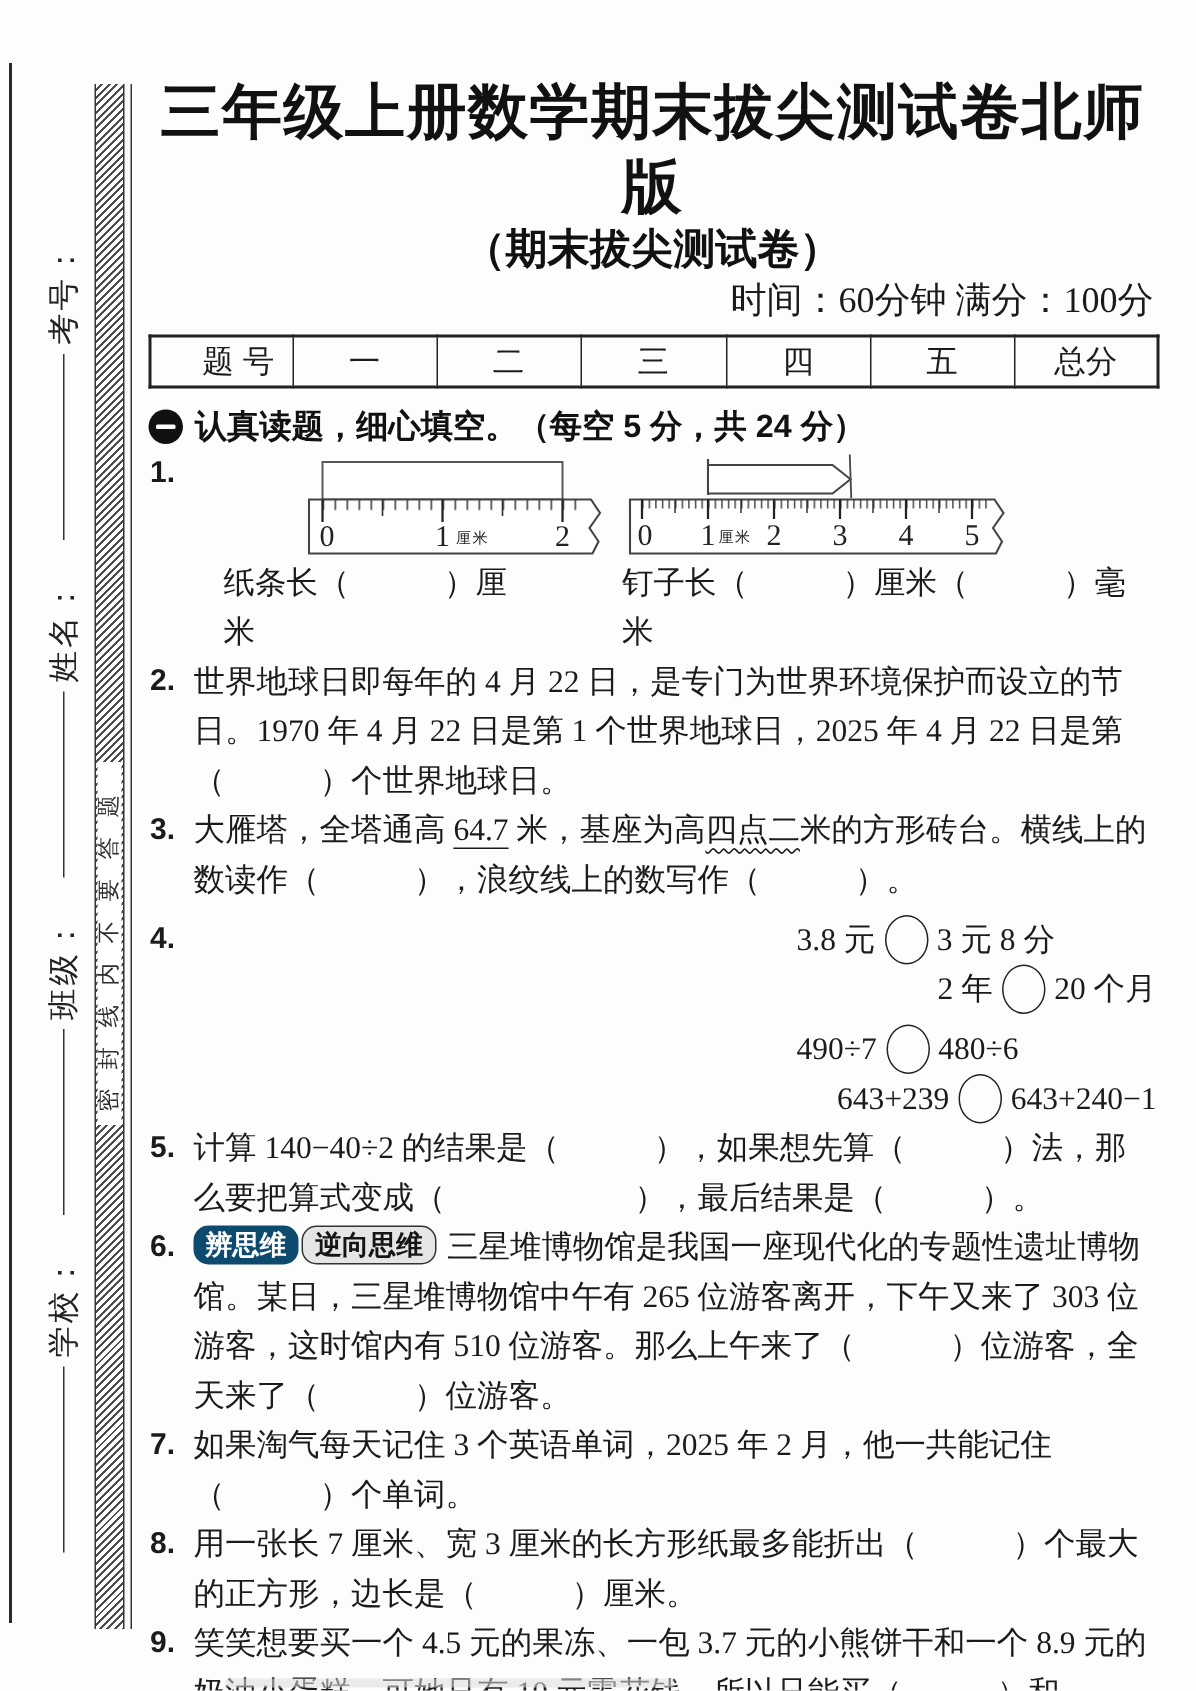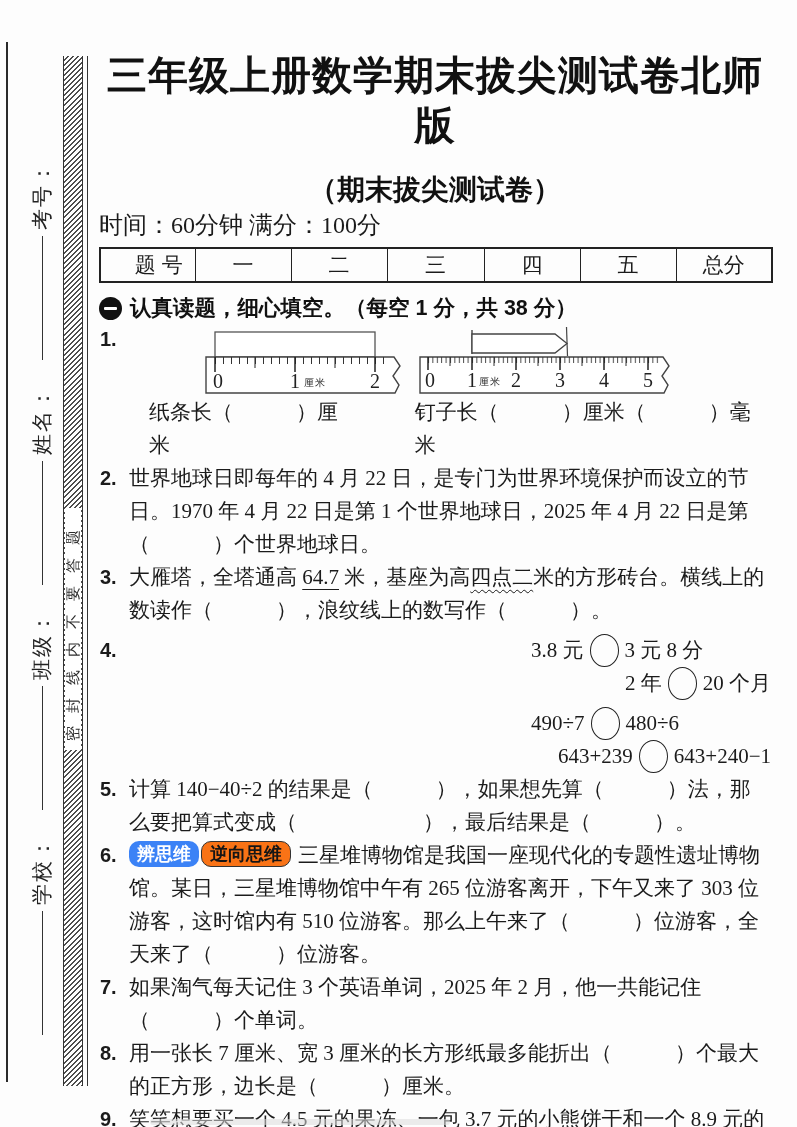--- a/index.html
+++ b/index.html
@@ -29,22 +29,22 @@
     transform-origin:0 0; transform:rotate(-90deg);
     display:flex; align-items:center; font-size:21px; color:#222;
   }
   .sf { display:flex; align-items:center; margin-left:26px; }
   .sf:first-child { margin-left:28px; }
   .sf .blank { width:124px; height:1px; border-bottom:1.3px solid #333; margin-right:6px; }
   .sf .lbl { letter-spacing:2px; white-space:nowrap; }
   
   .content { position:absolute; left:99px; top:0; width:672px; }
   .title { margin-top:50px; text-align:center; font:900 40px/50px "Liberation Sans","DejaVu Sans",sans-serif; letter-spacing:1px; color:#111; }
-  .subtitle { margin-top:24px; text-align:center; font:700 28px/32px "Liberation Sans","DejaVu Sans",sans-serif; color:#111; }
-  .info { margin-top:5px; text-align:left; font-size:24px; line-height:28px; padding-right:2px; }
+  .subtitle { text-align:center; font:700 28px/32px "Liberation Sans","DejaVu Sans",sans-serif; color:#111; }
+  .info { margin-top:5px; text-align:right; font-size:24px; line-height:28px; padding-right:2px; }
   .score-table { margin-top:8px; border-collapse:collapse; width:672px; table-layout:fixed; }
   .score-table th,.score-table td { border:1.2px solid #222; height:32px; text-align:center; font-size:21px; font-weight:400; padding:0; }
   .score-table { border:2px solid #222; }
   .score-table .lblcell { letter-spacing:6px;padding-left:28px; }
   .sec { margin-top:10px; display:flex; align-items:center; font:700 21.5px/30px "Liberation Sans","DejaVu Sans",sans-serif; color:#111; }
   .sec-icon { flex:none; width:23px; height:23px; border-radius:50%; background:#111; margin-right:8px; position:relative; }
   .sec-icon .bar { position:absolute; left:5px; top:10px; width:13px; height:3.2px; background:#fff; border-radius:1px; }
   .sr-only { position:absolute; width:1px; height:1px; overflow:hidden; clip:rect(0 0 0 0); }
   
   .questions { font-size:21px; line-height:33px; }
@@ -58,22 +58,22 @@
   svg text.runit { font-size:10px; letter-spacing:1px; }
   .ul { text-decoration:underline; text-underline-offset:5px; text-decoration-thickness:1px; }
   .wavy { text-decoration:underline; text-decoration-style:wavy; text-underline-offset:5px; text-decoration-thickness:1px; }
   .circ { display:inline-block; width:27px; height:31px; border:1.4px solid #222; border-radius:50%; margin:0 6px; vertical-align:-9px; flex:none; background:#fdfdfd; }
   .circ.sm { width:21px; height:26px; vertical-align:-7px; margin:0 2px; }
   .cmp-row { display:flex; align-items:flex-end; margin-left:-20px; margin-top:7px;flex-direction:column; }
   .cmp-cell { display:flex; align-items:center; white-space:nowrap; }
   .cmp-cell.c1 { width:240px; }
   .cmp-cell.c2 { width:212px; }
   .cmp-cell.c3 { flex:1; }
-  .badge-dark { display:inline-block; background:#3b82f6; color:#fff; font:700 18px/22px "Liberation Sans","DejaVu Sans",sans-serif; border-radius:10px; padding:2px 8px; margin-right:2px; position:relative; top:-2px; }
-  .badge-light { display:inline-block; background:#f97316; color:#151515; font:700 18px/22px "Liberation Sans","DejaVu Sans",sans-serif; border:1.6px solid #333; border-radius:10px; padding:1px 8px; margin-right:7px; position:relative; top:-2px; }
+  .badge-dark { display:inline-block; background:#0c4a6e; color:#fff; font:700 18px/22px "Liberation Sans","DejaVu Sans",sans-serif; border-radius:10px; padding:2px 8px; margin-right:2px; position:relative; top:-2px; }
+  .badge-light { display:inline-block; background:#e5e5e5; color:#151515; font:700 18px/22px "Liberation Sans","DejaVu Sans",sans-serif; border:1.6px solid #333; border-radius:10px; padding:1px 8px; margin-right:7px; position:relative; top:-2px; }
   .smudge { position:absolute; left:150px; top:1119px; width:300px; height:6px; background:#dcdcdc; opacity:.55; border-radius:3px; }
 </style>
 </head>
 <body>
 
 <div class="page">
 
   <div class="edge-line"></div>
 
   <div class="sidebar-rotated">
@@ -127,21 +127,21 @@
         <th>总分</th>
       </tr>
     </tbody>
       </table>
 
     <div class="sec">
       <span class="sec-icon">
         <span class="bar"></span>
         <span class="sr-only">一</span>
       </span>
-      <span>认真读题，细心填空。（每空 1 分，共 38 分）</span>
+      <span>认真读题，细心填空。（每空 5 分，共 24 分）</span>
     </div>
 
     <div class="questions">
 
       <div class="q">
         <span class="qnum">1.</span>
         <div class="q1-rulers">
           <svg width="205" height="67" viewBox="0 0 205 67" class="ruler">
             <defs>
               <pattern id="mmA" x="14" y="30" width="8" height="16" patternUnits="userSpaceOnUse">

